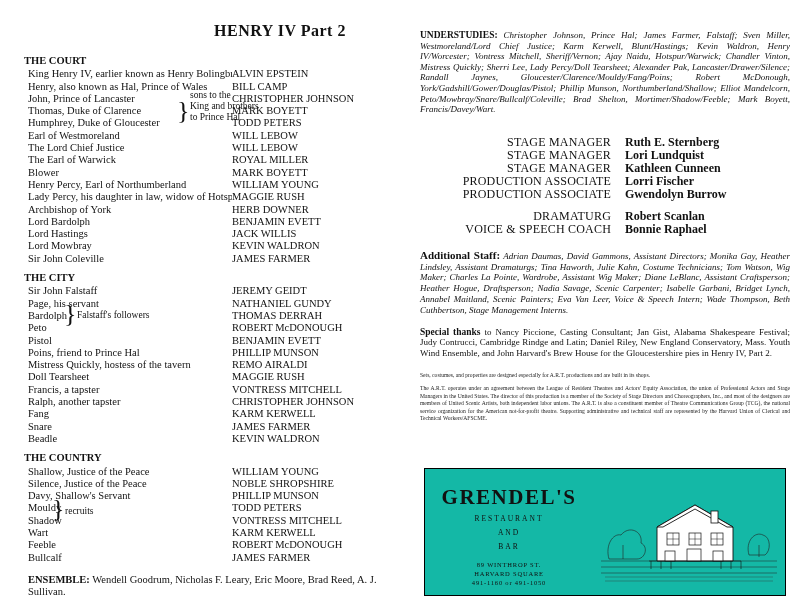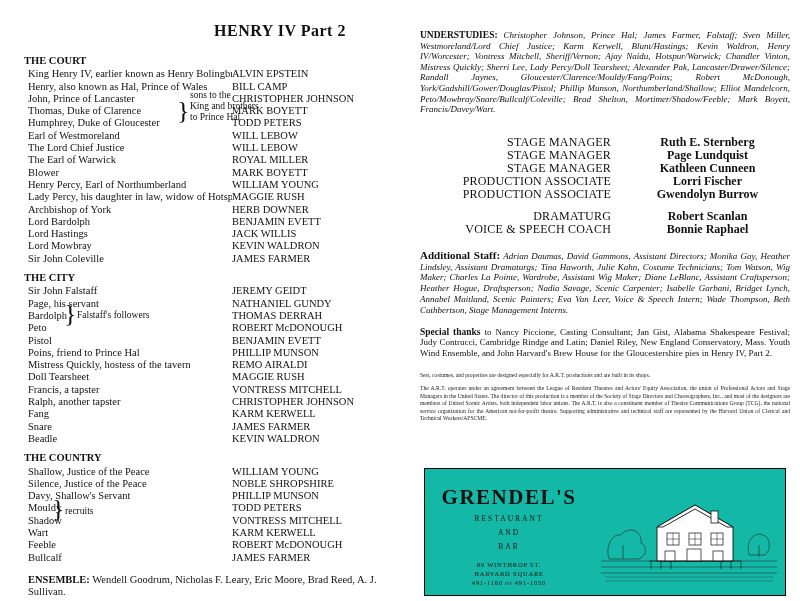--- a/index.html
+++ b/index.html
@@ -117,21 +117,21 @@
     width: 205px;
     text-align: right;
     padding-right: 14px;
     box-sizing: border-box;
     font-variant: small-caps;
     letter-spacing: 0.2px;
   }
   .staff-name {
     flex: 1;
     font-weight: bold;
-    text-align: center;
+    text-align: left;
   }
   .gap { height: 9px; }
 
   .addl {
     margin-top: 14px;
     text-align: justify;
     font-size: 9px;
     line-height: 10.8px;
   }
   .addl b { font-weight: bold; font-size: 11px; }
@@ -397,21 +397,21 @@
     </div>
 
     <div class="staff-table">
       <div class="gap"></div>
       <div class="staff-row">
         <div class="staff-title">STAGE MANAGER</div>
         <div class="staff-name">Ruth E. Sternberg</div>
       </div>
       <div class="staff-row">
         <div class="staff-title">STAGE MANAGER</div>
-        <div class="staff-name">Page Lundquist</div>
+        <div class="staff-name">Lori Lundquist</div>
       </div>
       <div class="staff-row">
         <div class="staff-title">STAGE MANAGER</div>
         <div class="staff-name">Kathleen Cunneen</div>
       </div>
       <div class="staff-row">
         <div class="staff-title">PRODUCTION ASSOCIATE</div>
         <div class="staff-name">Lorri Fischer</div>
       </div>
       <div class="staff-row">

